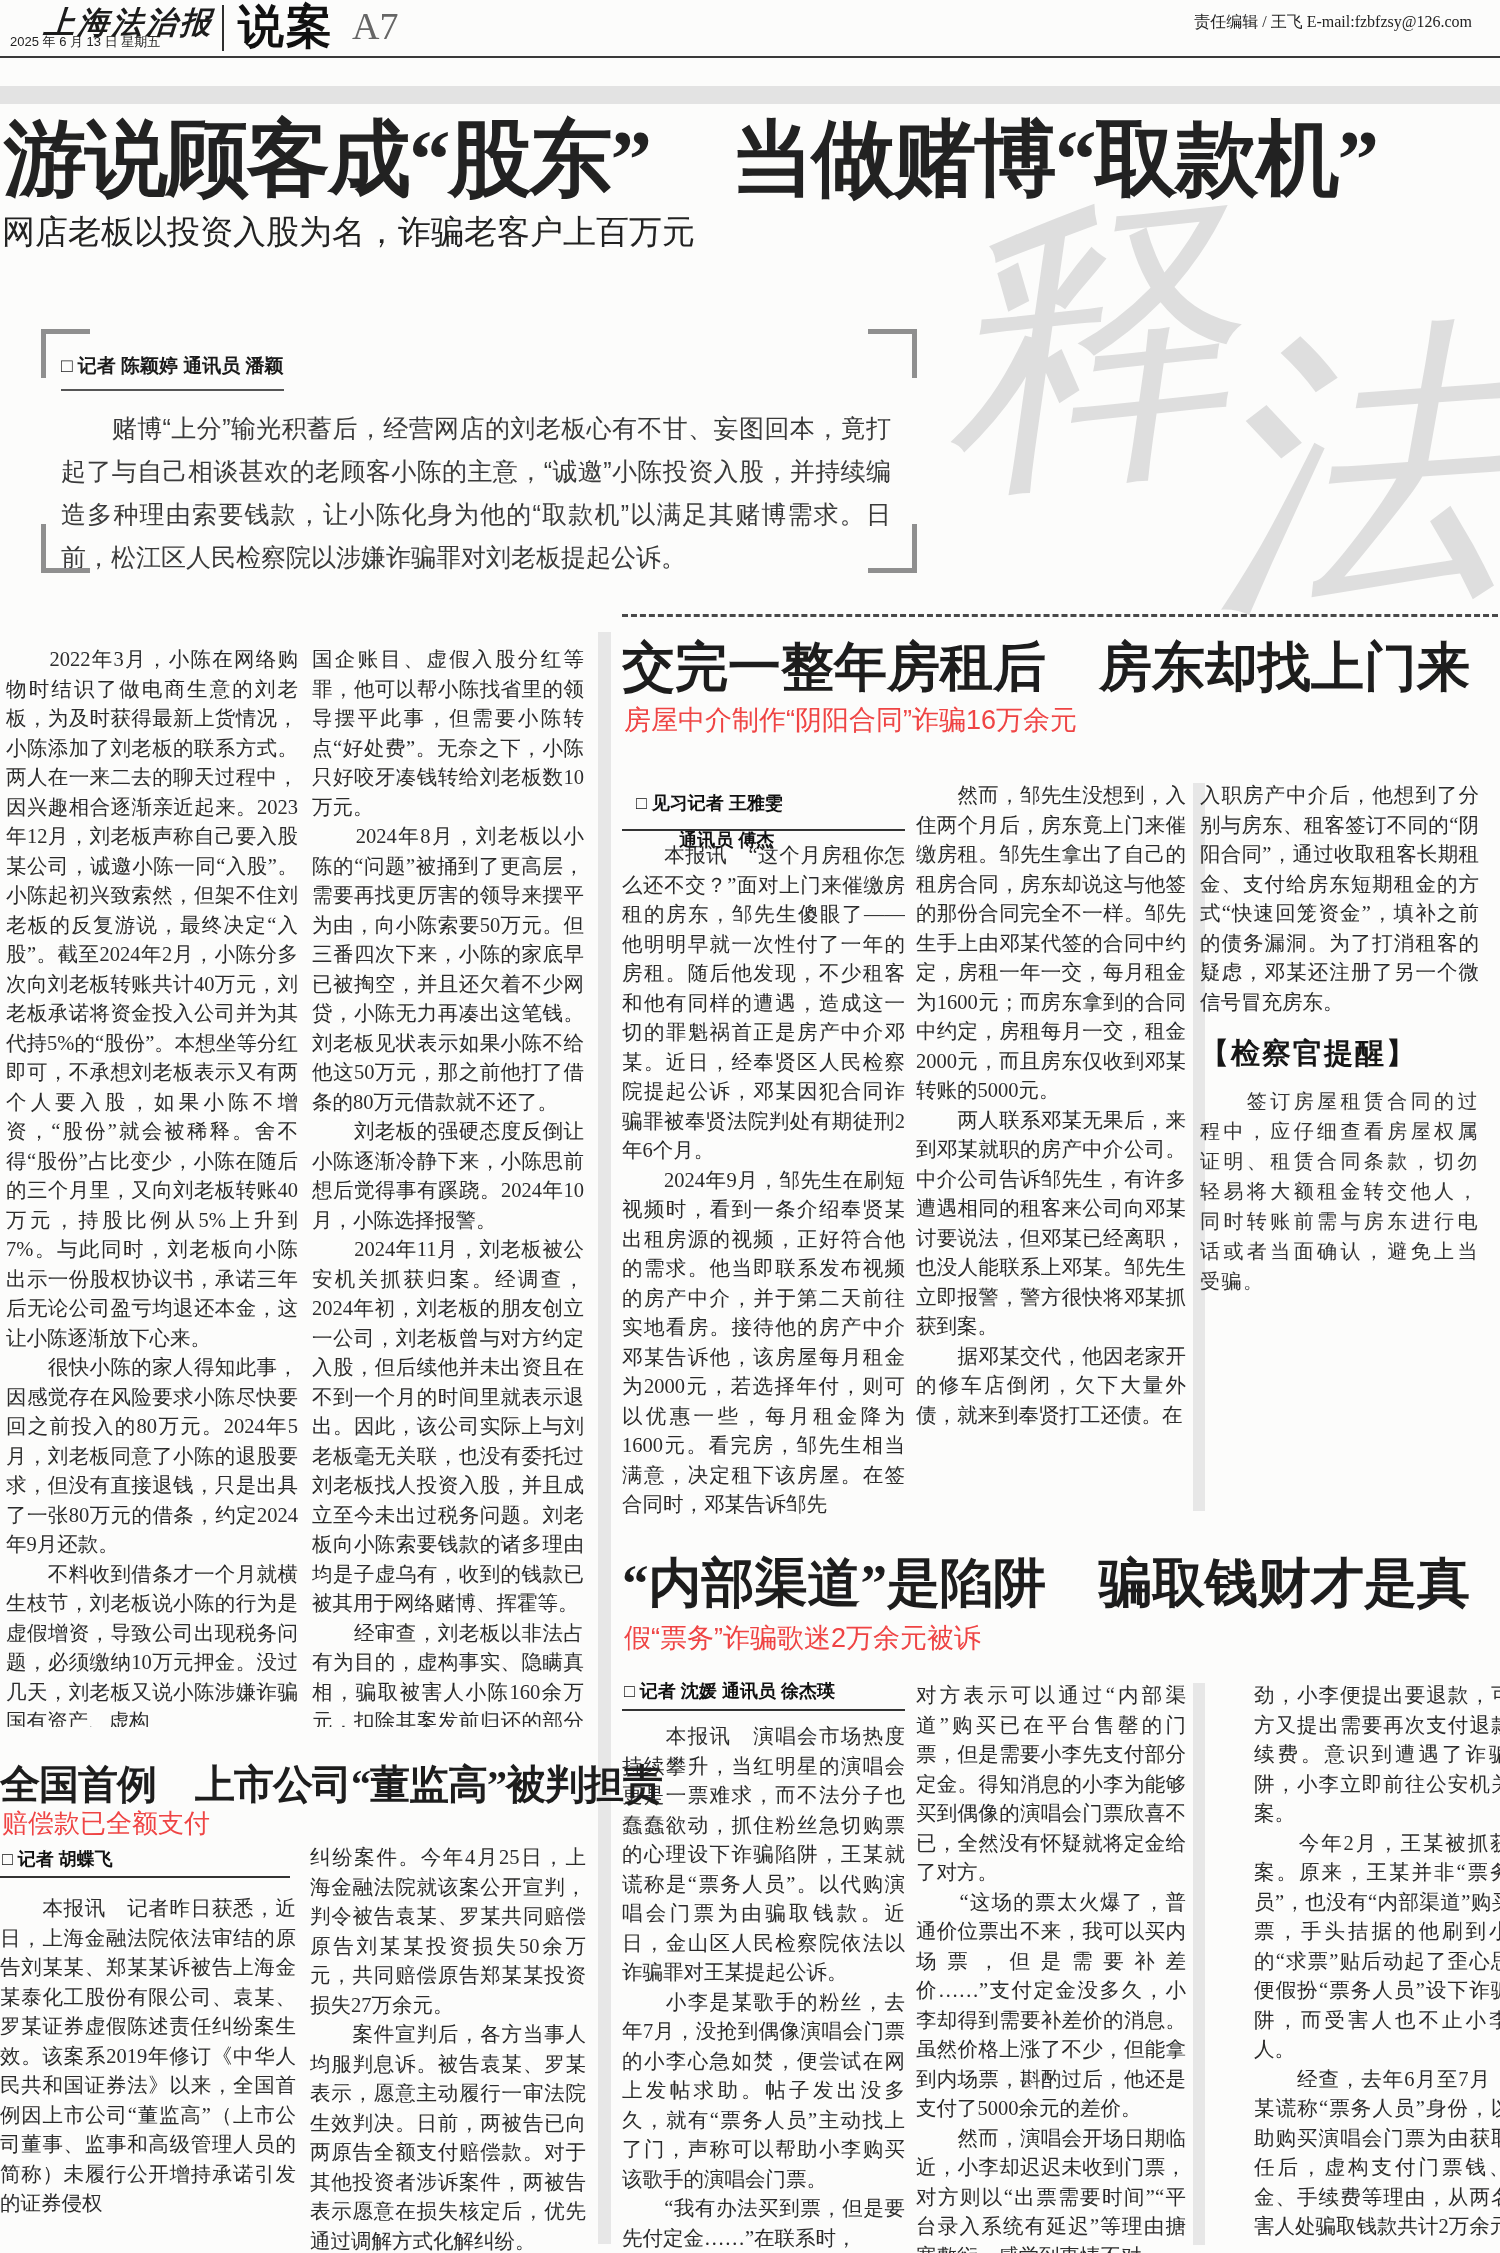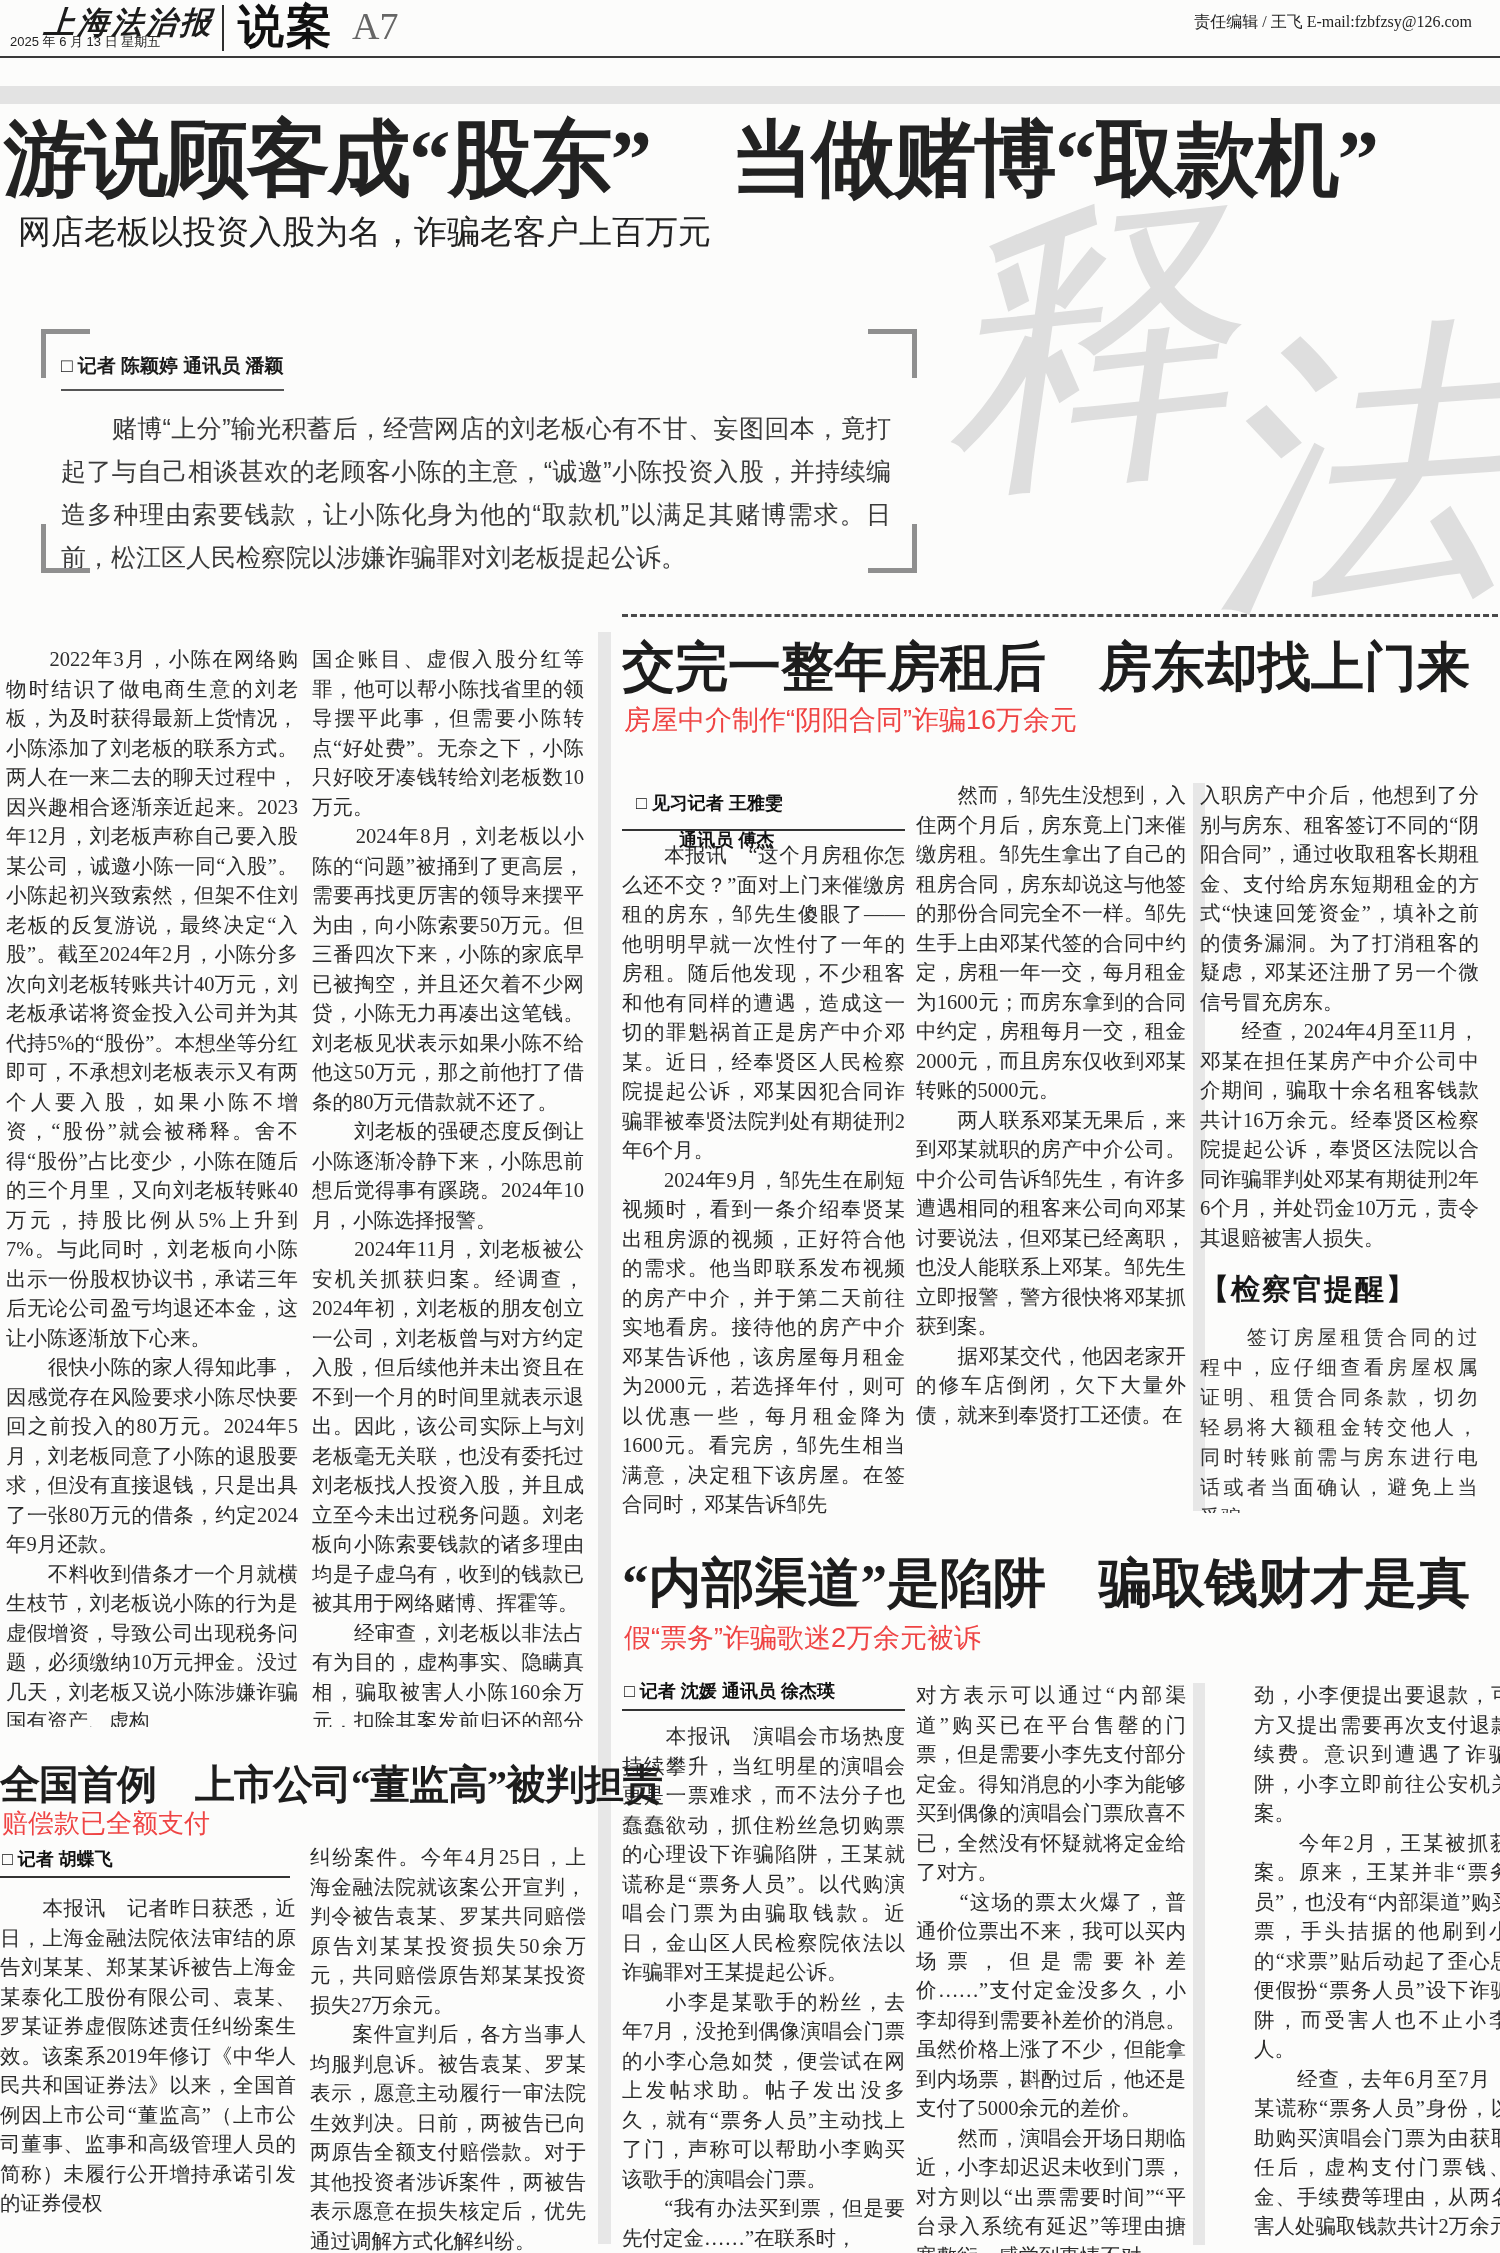--- a/index.html
+++ b/index.html
@@ -16,21 +16,21 @@
   .m-section{position:absolute;left:238px;top:-2px;font-size:46px;line-height:56px;font-weight:900;
     font-family:"Liberation Sans",sans-serif;color:#111;letter-spacing:2px;}
   .m-pageno{position:absolute;left:352px;top:4px;font-size:38px;color:#666;}
   .m-editor{position:absolute;right:28px;top:12px;font-size:16px;color:#222;}
   .m-rule{position:absolute;left:0;top:56px;width:1500px;height:2px;background:#3a3a3a;}
   .gray-band{position:absolute;left:0;top:86px;width:1500px;height:18px;background:#e3e3e3;}
 
   
   .lead-headline{position:absolute;left:4px;top:104px;width:1494px;font-size:83px;font-weight:900;
     letter-spacing:-2px;color:#222;white-space:nowrap;}
-  .lead-subhead{position:absolute;left:18px;top:210px;font-size:33px;color:#222;
+  .lead-subhead{position:absolute;left:2px;top:210px;font-size:33px;color:#222;
     font-family:"Liberation Sans",sans-serif;}
 
   
   .intro-box{position:absolute;left:47px;top:333px;width:862px;height:236px;z-index:2;}
   .cb{position:absolute;width:44px;height:44px;}
   .cb.tl{left:-6px;top:-4px;border-left:5px solid #8f8f8f;border-top:5px solid #8f8f8f;}
   .cb.tr{right:-8px;top:-4px;border-right:5px solid #8f8f8f;border-top:5px solid #8f8f8f;}
   .cb.bl{left:-6px;bottom:-4px;border-left:5px solid #8f8f8f;border-bottom:5px solid #8f8f8f;}
   .cb.br{right:-8px;bottom:-4px;border-right:5px solid #8f8f8f;border-bottom:5px solid #8f8f8f;}
   .intro-byline{display:inline-block;margin:20px 0 0 14px;font-size:19px;font-weight:bold;
@@ -155,21 +155,20 @@
       <p>　　2024年9月，邹先生在刷短视频时，看到一条介绍奉贤某出租房源的视频，正好符合他的需求。他当即联系发布视频的房产中介，并于第二天前往实地看房。接待他的房产中介邓某告诉他，该房屋每月租金为2000元，若选择年付，则可以优惠一些，每月租金降为1600元。看完房，邹先生相当满意，决定租下该房屋。在签合同时，邓某告诉邹先</p>
     </div>
   <div class="col a2colB">
       <p>　　然而，邹先生没想到，入住两个月后，房东竟上门来催缴房租。邹先生拿出了自己的租房合同，房东却说这与他签的那份合同完全不一样。邹先生手上由邓某代签的合同中约定，房租一年一交，每月租金为1600元；而房东拿到的合同中约定，房租每月一交，租金2000元，而且房东仅收到邓某转账的5000元。</p>
       <p>　　两人联系邓某无果后，来到邓某就职的房产中介公司。中介公司告诉邹先生，有许多遭遇相同的租客来公司向邓某讨要说法，但邓某已经离职，也没人能联系上邓某。邹先生立即报警，警方很快将邓某抓获到案。</p>
       <p>　　据邓某交代，他因老家开的修车店倒闭，欠下大量外债，就来到奉贤打工还债。在</p>
     </div>
   <div class="col a2colC">
     <div>
         <p>入职房产中介后，他想到了分别与房东、租客签订不同的“阴阳合同”，通过收取租客长期租金、支付给房东短期租金的方式“快速回笼资金”，填补之前的债务漏洞。为了打消租客的疑虑，邓某还注册了另一个微信号冒充房东。</p>
-        <p>　　经查，2024年4月至11月，邓某在担任某房产中介公司中介期间，骗取十余名租客钱款共计16万余元。经奉贤区检察院提起公诉，奉贤区法院以合同诈骗罪判处邓某有期徒刑2年6个月，并处罚金10万元，责令其退赔被害人损失。</p>
       </div>
     <div class="reminder-title">【检察官提醒】</div>
     <p class="reminder-text">　　签订房屋租赁合同的过程中，应仔细查看房屋权属证明、租赁合同条款，切勿轻易将大额租金转交他人，同时转账前需与房东进行电话或者当面确认，避免上当受骗。</p>
   </div>
 
   <div class="sec-headline a3-headline">“内部渠道”是陷阱　骗取钱财才是真</div>
   <div class="sec-subhead a3-subhead">假“票务”诈骗歌迷2万余元被诉</div>
   <div class="byline a3-byline">□ 记者 沈媛  通讯员 徐杰瑛</div>
   <div class="byline-rule a3-byline-rule"></div>
   <div class="col a3colA">

